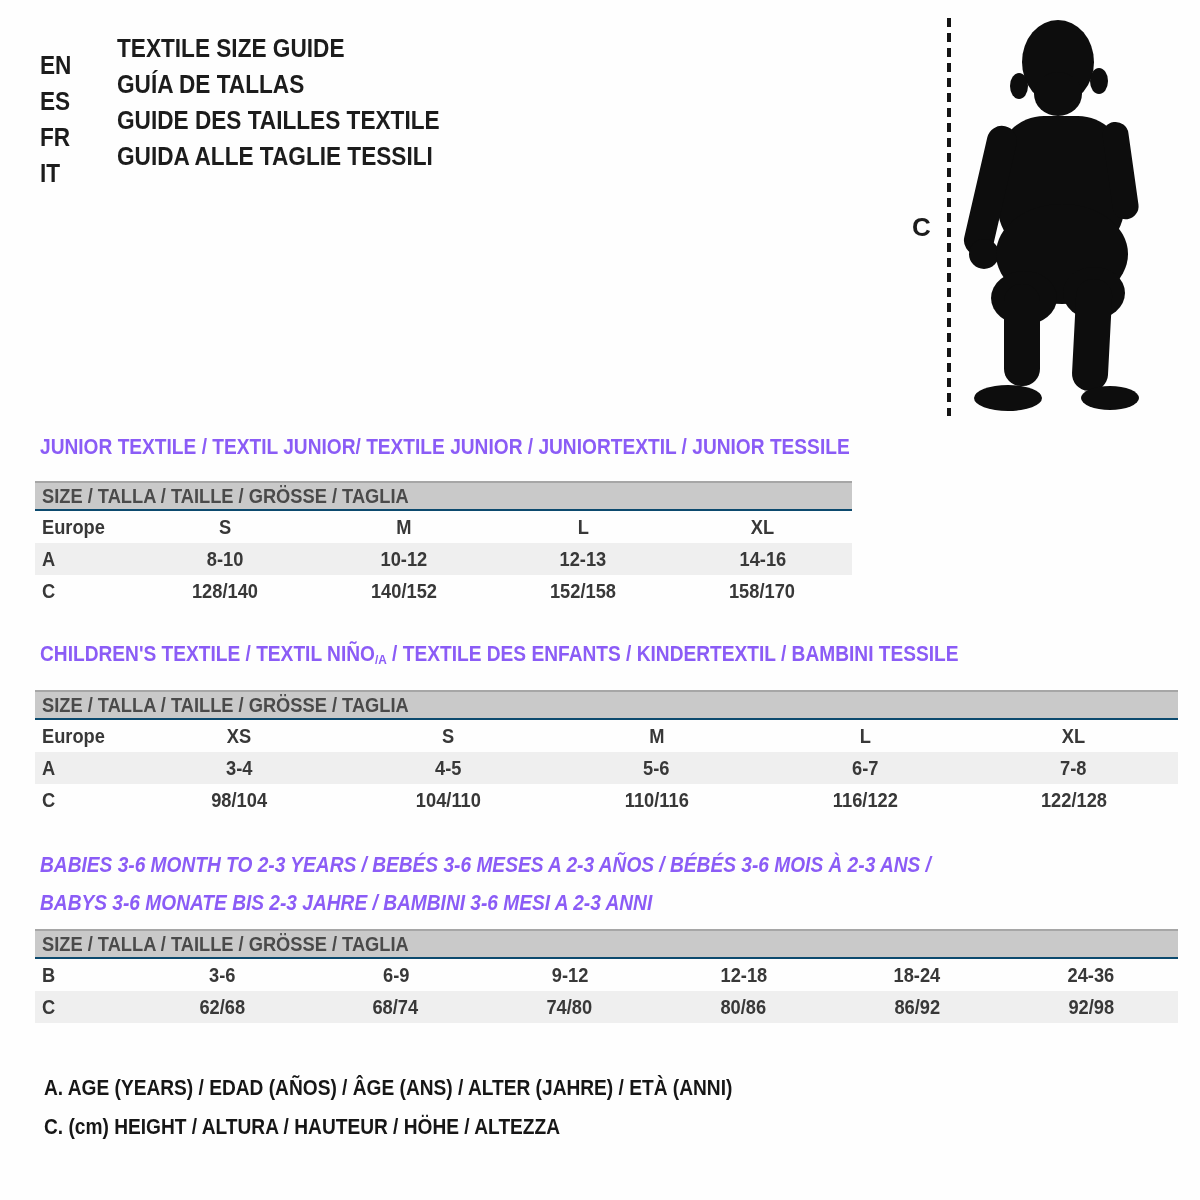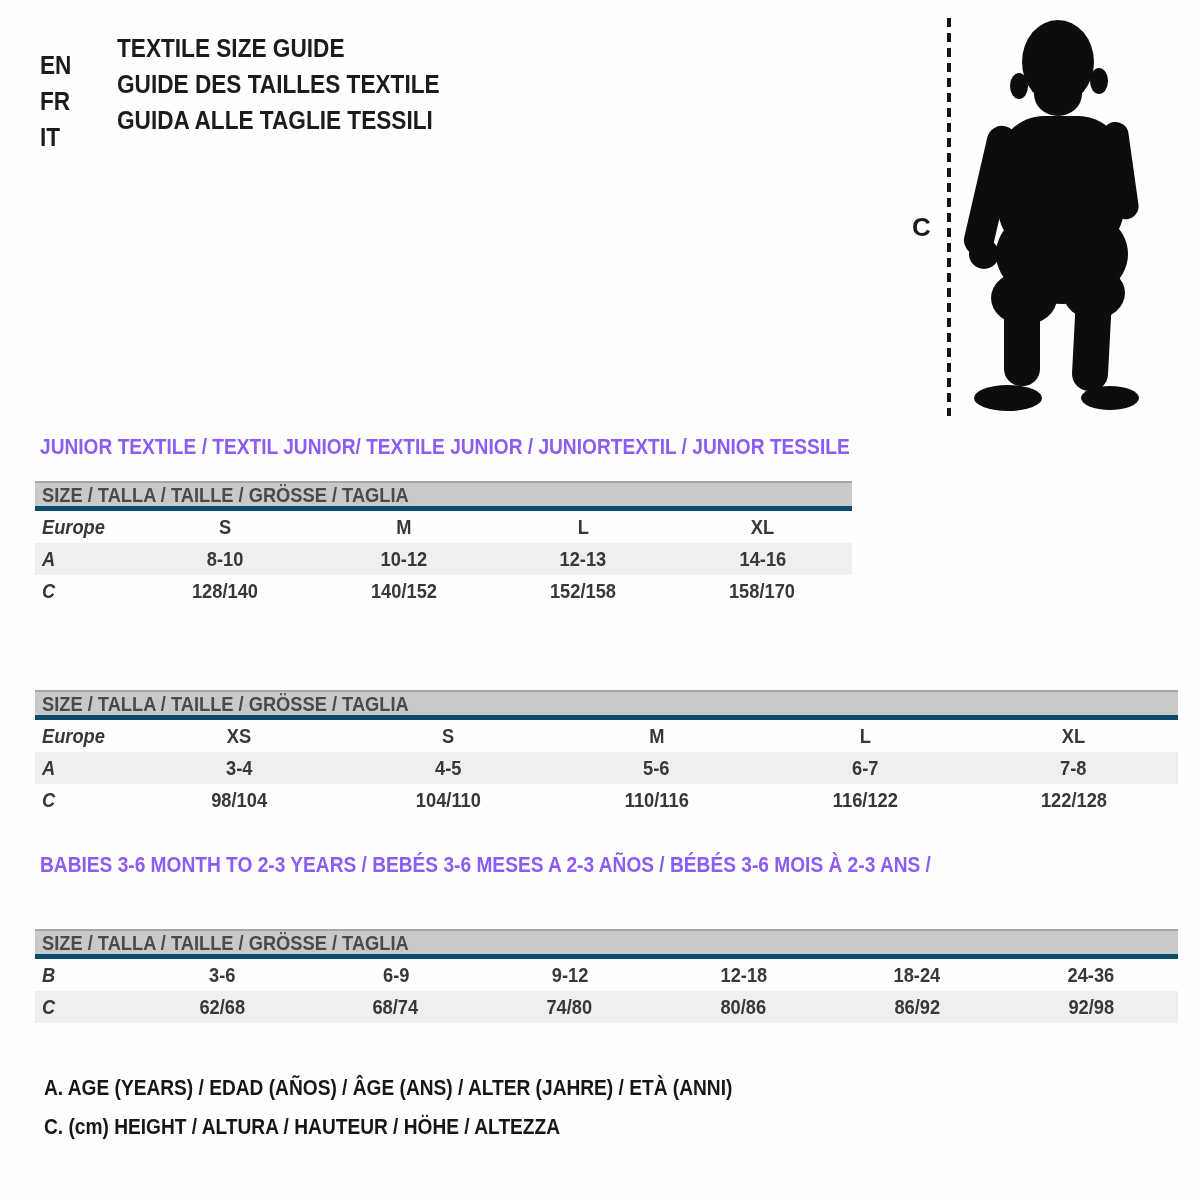--- a/index.html
+++ b/index.html
@@ -23,40 +23,44 @@
   .measure-c { position:absolute; left:912px; top:212px; font-size:26px; font-weight:bold; }
   .silhouette { position:absolute; left:962px; top:16px; width:185px; height:402px; }
 
   
   .heading { position:absolute; left:40px; font-size:22px; font-weight:bold; color:#8b5cf6; }
   .heading .sub { font-size:0.62em; vertical-align:-0.25em; }
   .heading-2l { line-height:38px; }
 
   
   .stable { position:absolute; }
-  .band { height:30px; background:#c9c9c9; border-top:2px solid #a6a6a6; border-bottom:5px solid #0c4a6e;
+  .band { height:30px; background:#c9c9c9; border-top:2px solid #a6a6a6; border-bottom:2px solid #0c4a6e;
     display:flex; align-items:center; padding-left:7px; font-size:21px; font-weight:bold; color:#4a4a4a; }
   .trow { display:flex; height:32px; align-items:center; font-size:21px; font-weight:bold; color:#383838; }
   .trow.shaded { background:#efefef; }
-  .tlabel { width:100px; padding-left:7px;font-style:italic; }
+  .tlabel { width:100px; padding-left:7px; }
   .tcell { flex:1; text-align:center; }
 
   
   .legend { position:absolute; left:44px; top:1068px; }
   .legend-line { height:39px; display:flex; align-items:center; font-size:22px; font-weight:bold; color:#161616; }
 </style>
 </head>
 <body>
 
 <div class="page">
 
   <div class="lang-list">
       <div class="lang-row">
         <span class="lang-code"><span class="cx">EN</span></span>
         <span class="lang-label cx">TEXTILE SIZE GUIDE</span>
+      </div>
+      <div class="lang-row">
+        <span class="lang-code"><span class="cx">ES</span></span>
+        <span class="lang-label cx">GUÍA DE TALLAS</span>
       </div>
       <div class="lang-row">
         <span class="lang-code"><span class="cx">FR</span></span>
         <span class="lang-label cx">GUIDE DES TAILLES TEXTILE</span>
       </div>
       <div class="lang-row">
         <span class="lang-code"><span class="cx">IT</span></span>
         <span class="lang-label cx">GUIDA ALLE TAGLIE TESSILI</span>
       </div>
     </div>
@@ -108,20 +112,23 @@
         <div class="trow">
           <div class="tlabel"><span class="cx">C</span></div>
           <div class="tcell"><span class="cxc">128/140</span></div>
           <div class="tcell"><span class="cxc">140/152</span></div>
           <div class="tcell"><span class="cxc">152/158</span></div>
           <div class="tcell"><span class="cxc">158/170</span></div>
         </div>
       </div>
   </div>
 
+  <div class="heading" style="top:641px;">
+    <span class="cx"><span>CHILDREN'S TEXTILE / TEXTIL NIÑO</span><span class="sub">/A</span><span> / TEXTILE DES ENFANTS / KINDERTEXTIL / BAMBINI TESSILE</span></span>
+  </div>
   <div class="stable" style="left:35px; top:690px; width:1143px;">
     <div class="band">
       <span class="cx">SIZE / TALLA / TAILLE / GRÖSSE / TAGLIA</span>
     </div>
     <div class="rows">
         <div class="trow">
           <div class="tlabel"><span class="cx">Europe</span></div>
           <div class="tcell"><span class="cxc">XS</span></div>
           <div class="tcell"><span class="cxc">S</span></div>
           <div class="tcell"><span class="cxc">M</span></div>
@@ -140,22 +147,23 @@
           <div class="tlabel"><span class="cx">C</span></div>
           <div class="tcell"><span class="cxc">98/104</span></div>
           <div class="tcell"><span class="cxc">104/110</span></div>
           <div class="tcell"><span class="cxc">110/116</span></div>
           <div class="tcell"><span class="cxc">116/122</span></div>
           <div class="tcell"><span class="cxc">122/128</span></div>
         </div>
       </div>
   </div>
 
-  <div class="heading heading-2l" style="top:846px;">
+  <div class="heading heading-2l" style="top:846px;font-style:italic;">
     <div><span class="cx">BABIES 3-6 MONTH TO 2-3 YEARS / BEBÉS 3-6 MESES A 2-3 AÑOS / BÉBÉS 3-6 MOIS À 2-3 ANS /</span></div>
+    <div><span class="cx">BABYS 3-6 MONATE BIS 2-3 JAHRE / BAMBINI 3-6 MESI A 2-3 ANNI</span></div>
   </div>
   <div class="stable" style="left:35px; top:929px; width:1143px;">
     <div class="band">
       <span class="cx">SIZE / TALLA / TAILLE / GRÖSSE / TAGLIA</span>
     </div>
     <div class="rows">
         <div class="trow">
           <div class="tlabel"><span class="cx">B</span></div>
           <div class="tcell"><span class="cxc">3-6</span></div>
           <div class="tcell"><span class="cxc">6-9</span></div>

